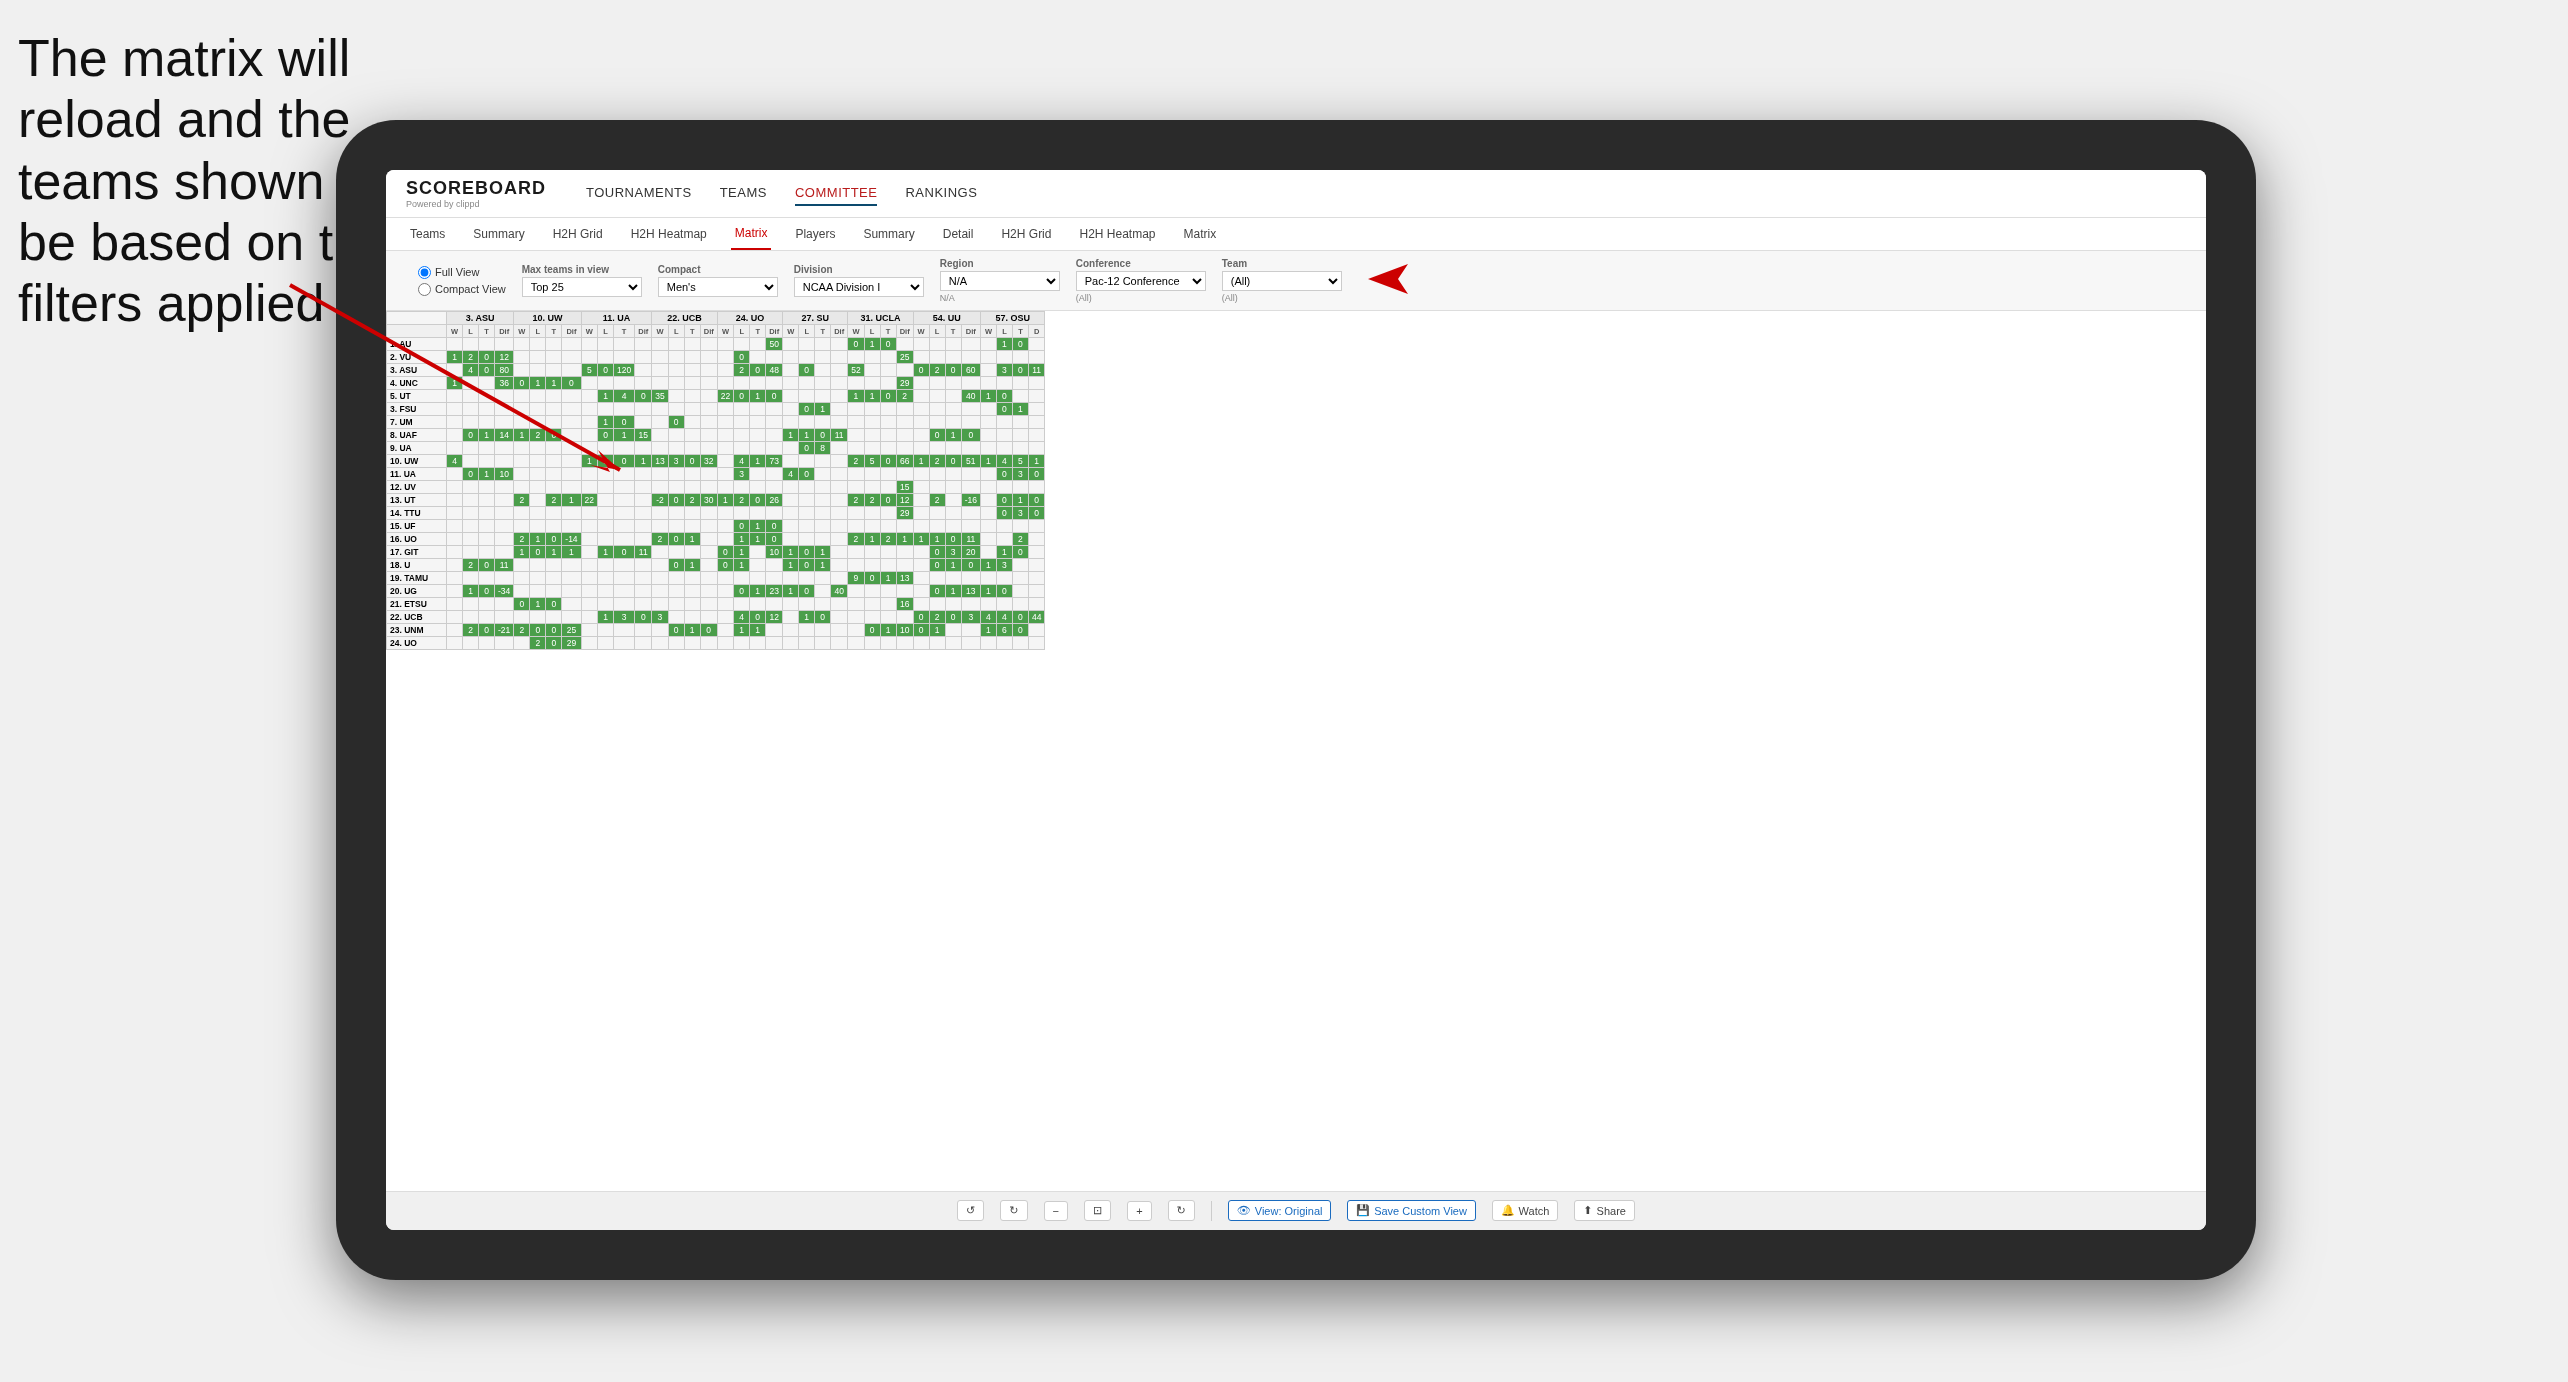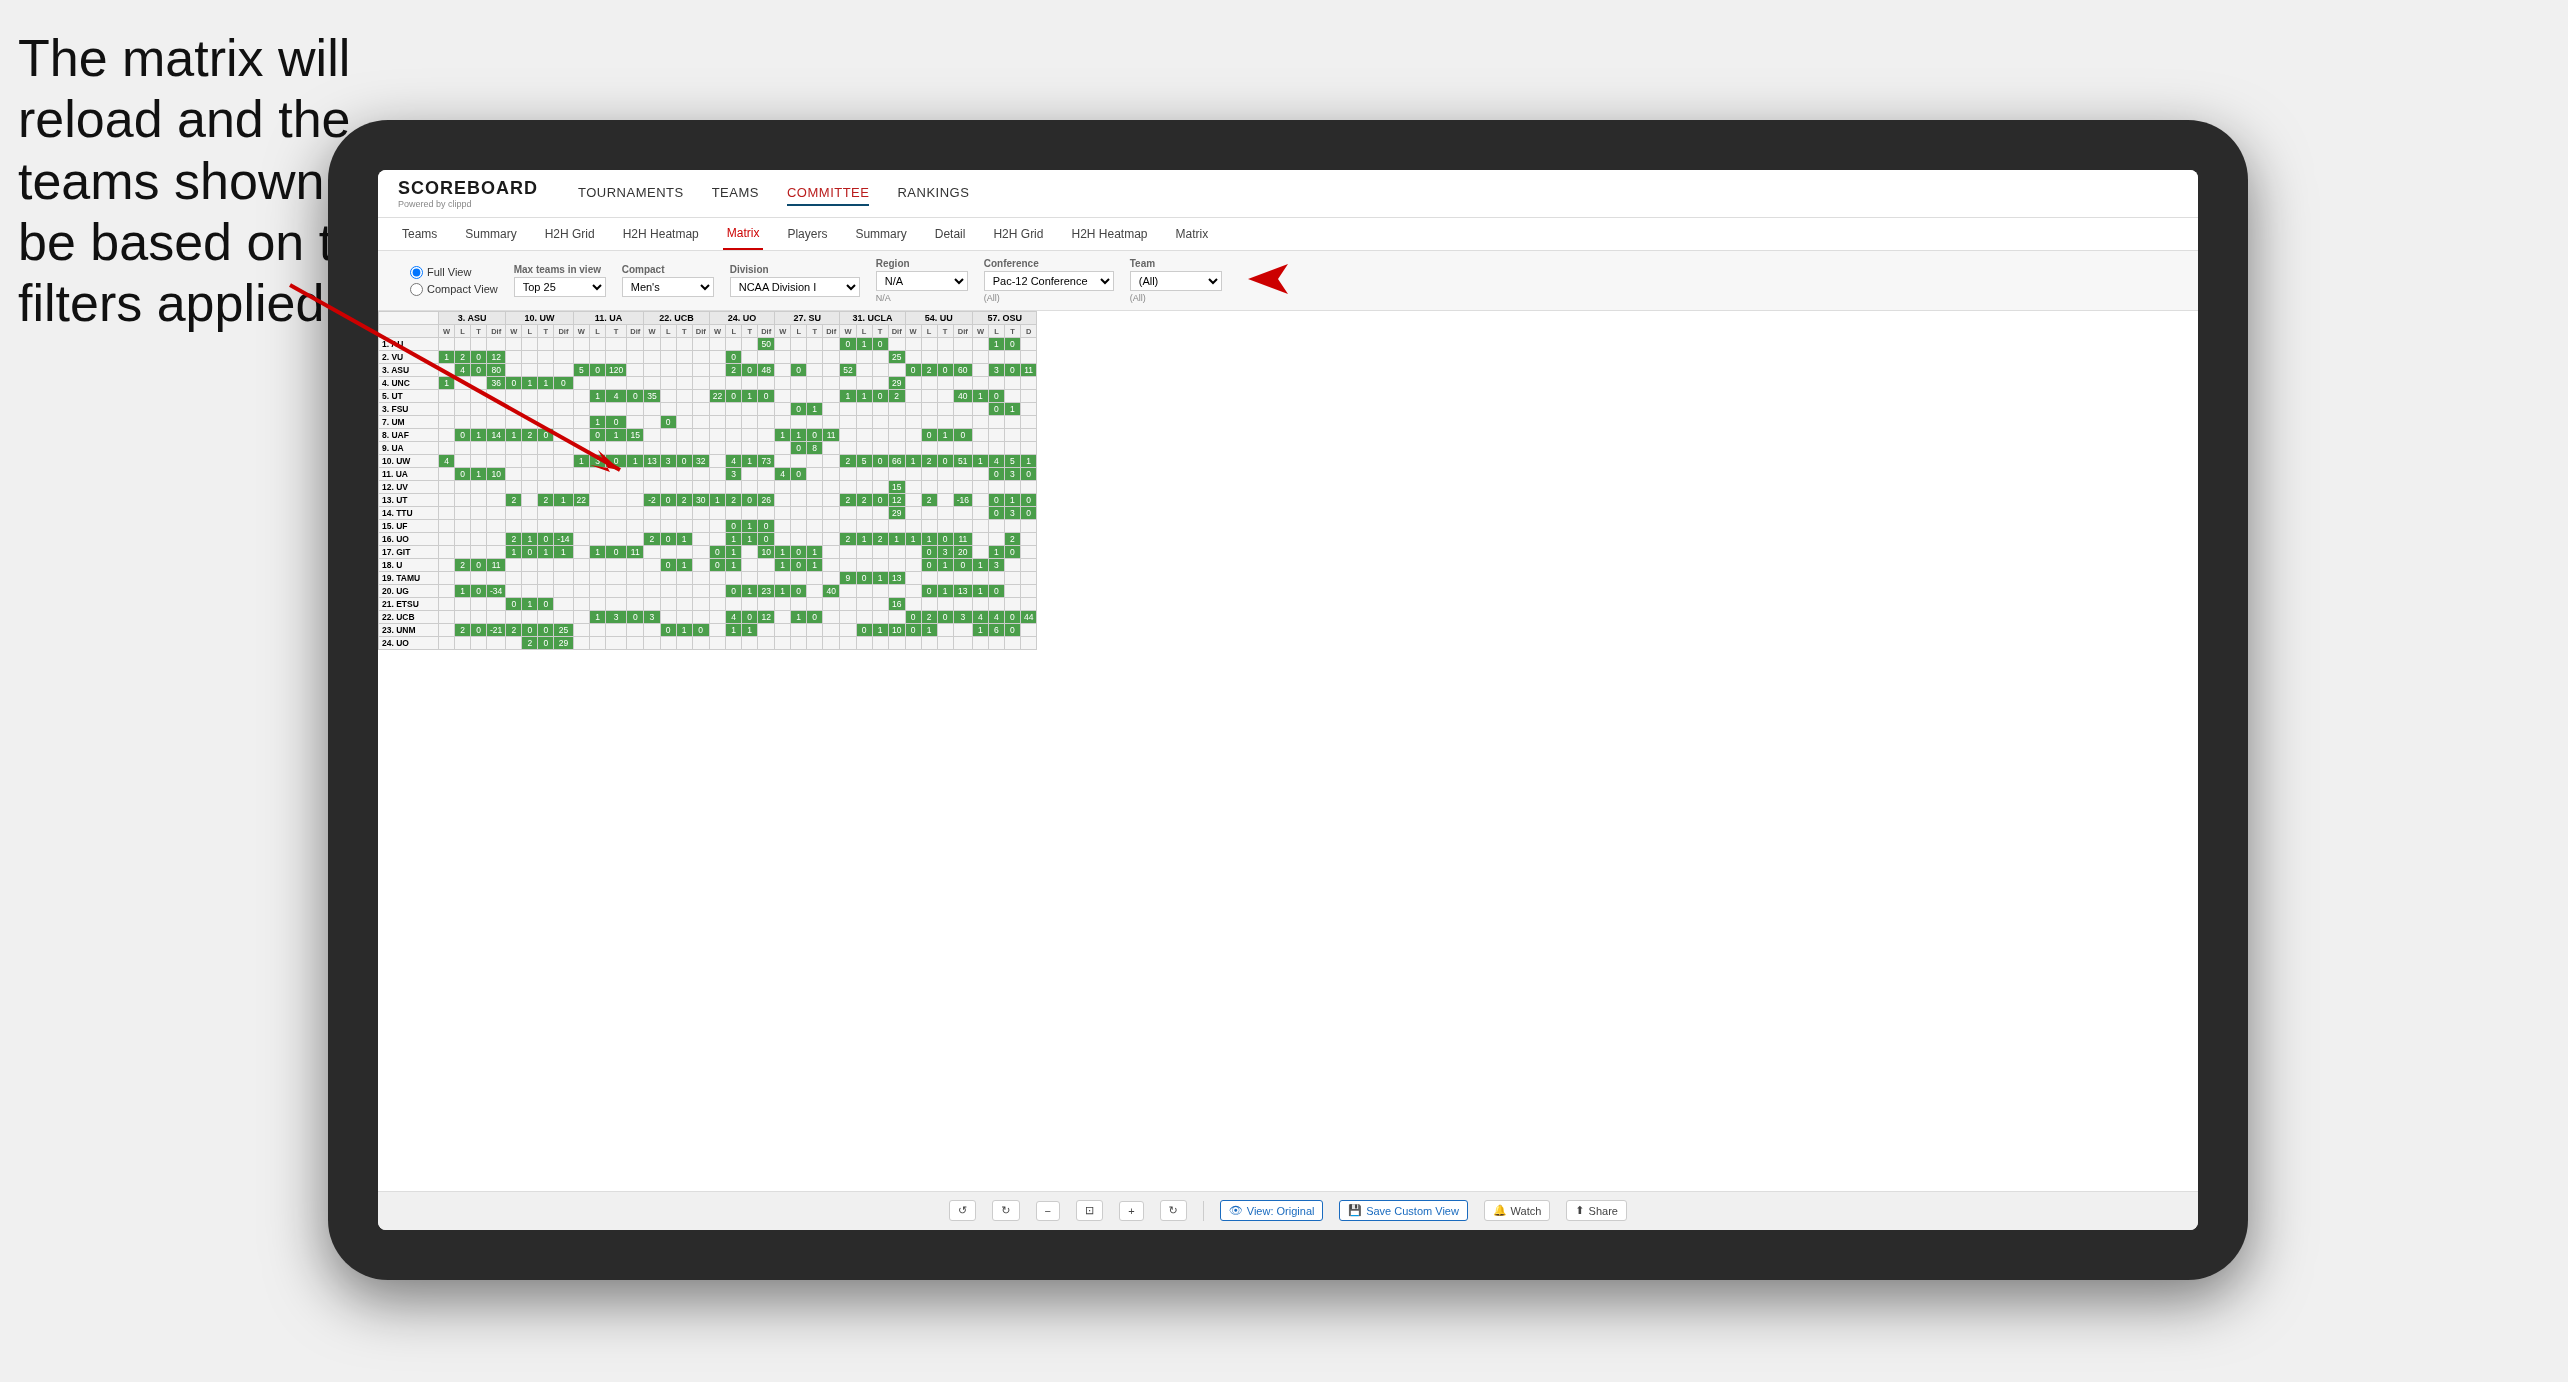--- a/index.html
+++ b/index.html
@@ -31,21 +31,21 @@
       left: 0;
       width: 100%;
       height: 100%;
       pointer-events: none;
     }
 
     
     .tablet-frame {
       position: absolute;
       top: 120px;
-      left: 328px;
+      left: 336px;
       width: 1920px;
       height: 1160px;
       background: #2a2a2a;
       border-radius: 60px;
       box-shadow: 0 20px 60px rgba(0,0,0,0.5);
       display: flex;
       align-items: center;
       justify-content: center;
     }
 
@@ -166,21 +166,21 @@
       font-size: 10px;
       color: #666;
       font-weight: 600;
     }
 
     .filter-select {
       font-size: 11px;
       border: 1px solid #ccc;
       background: #fff;
       padding: 2px 4px;
-      width: 92px;
+      width: 120px;
     }
 
     .filter-select.wide {
       width: 130px;
     }
 
     
     .bottom-toolbar {
       background: #f0f0f0;
       border-top: 1px solid #ddd;

